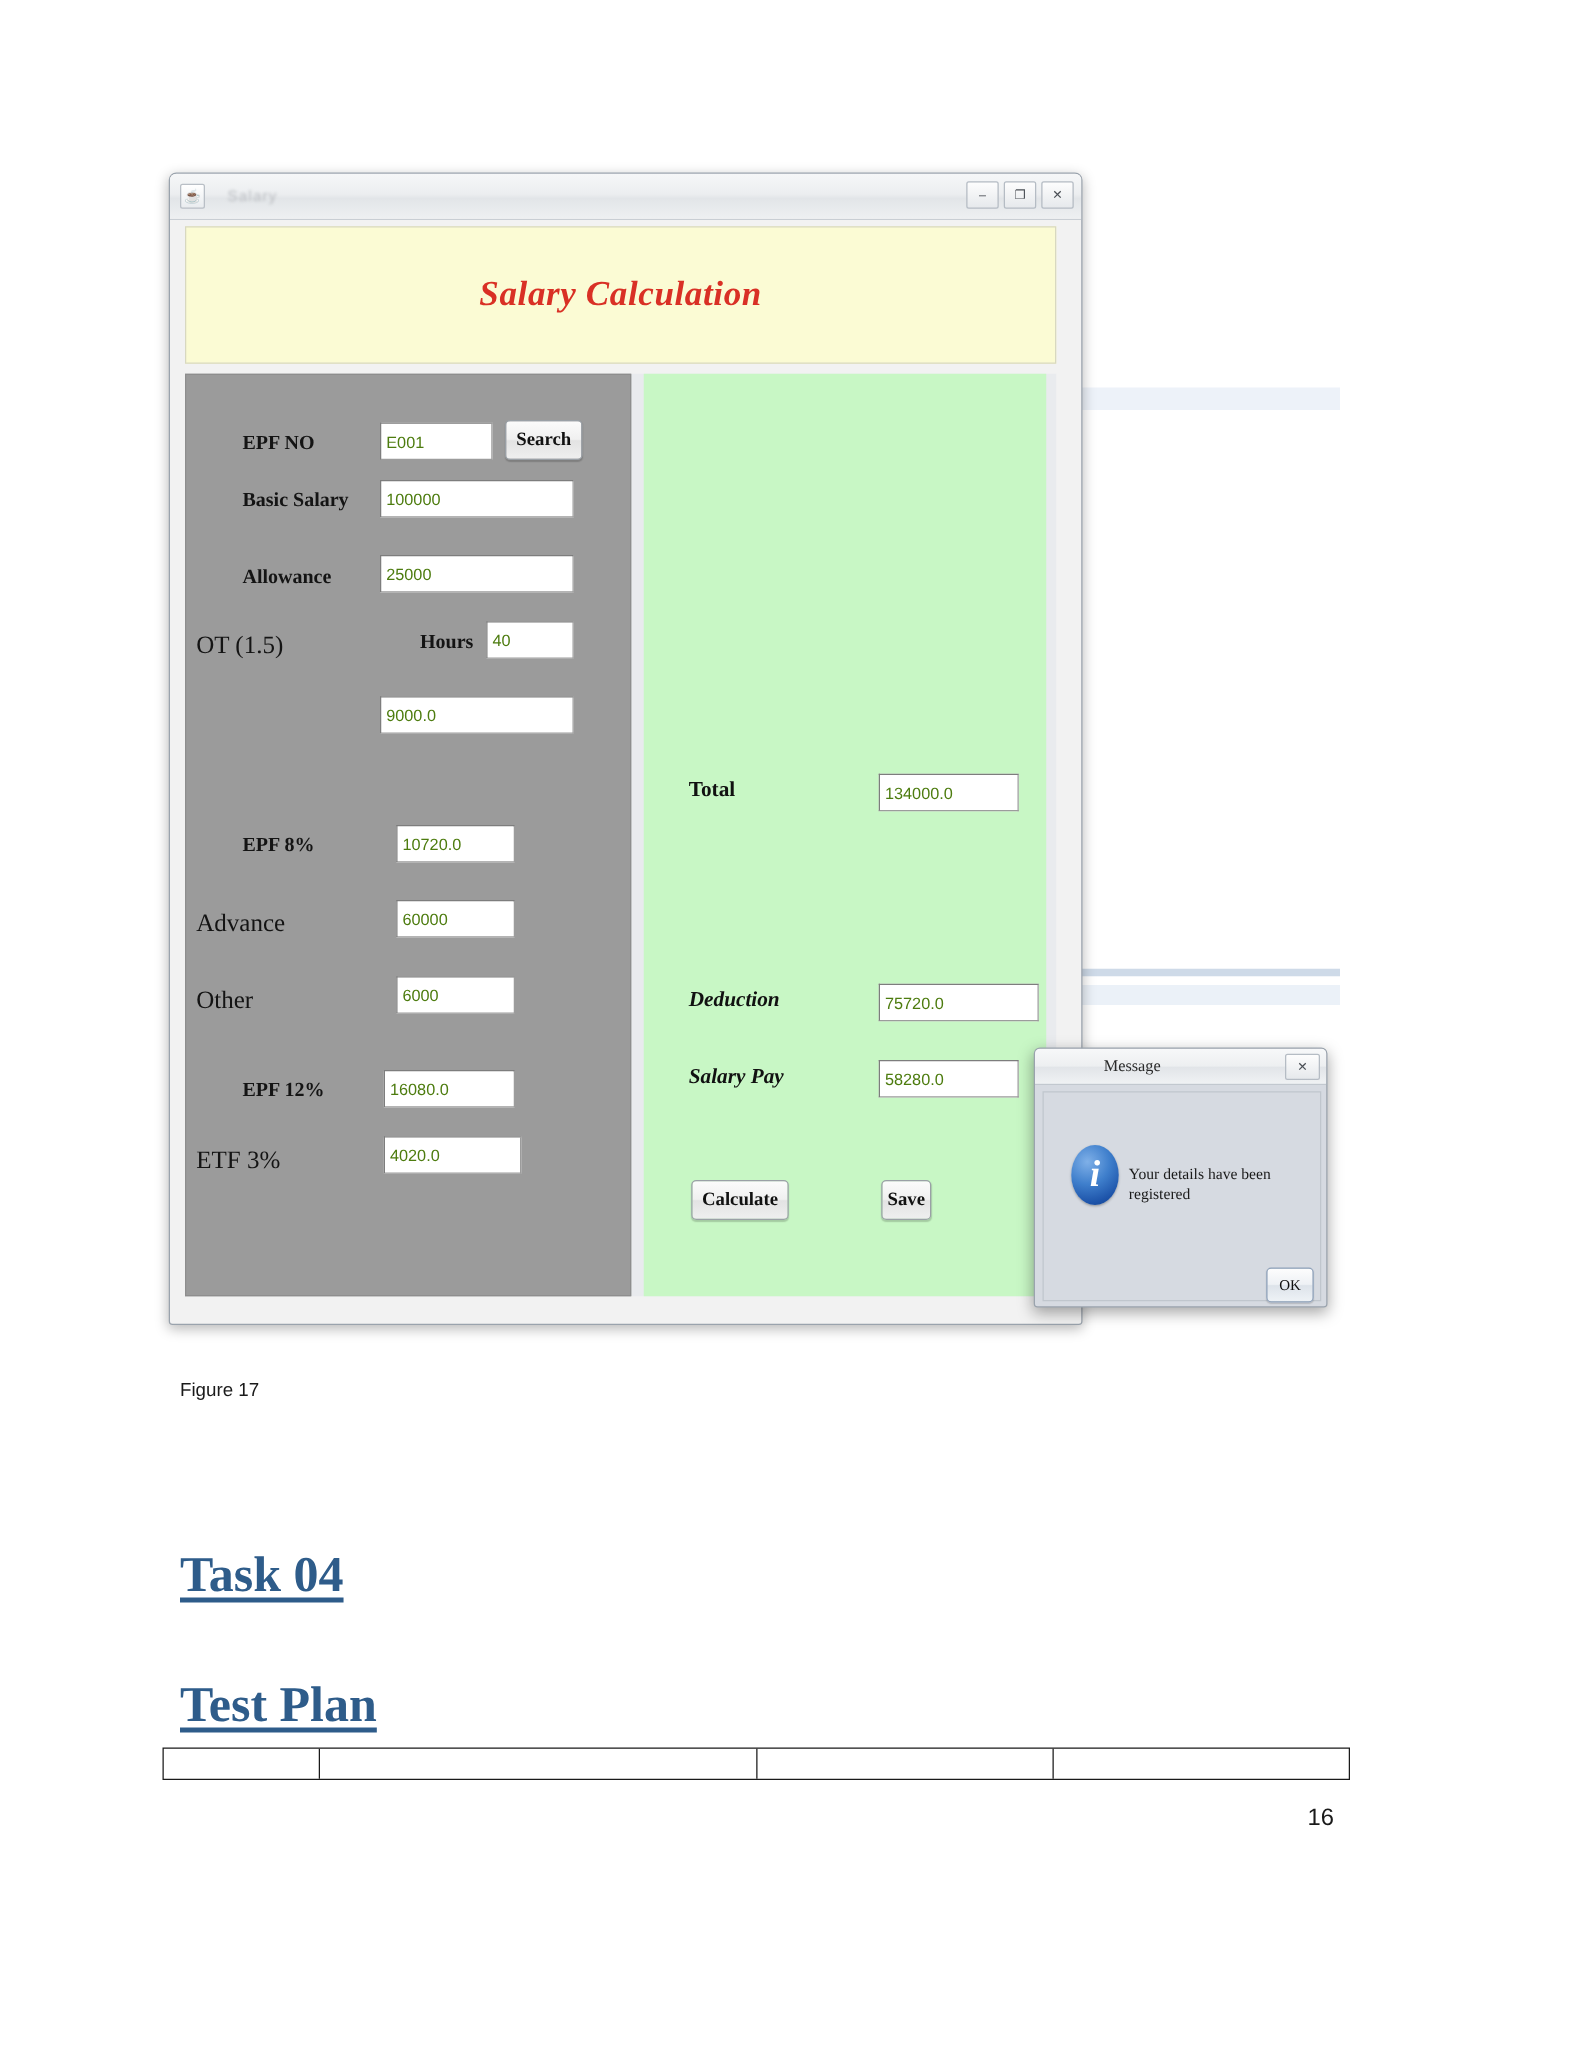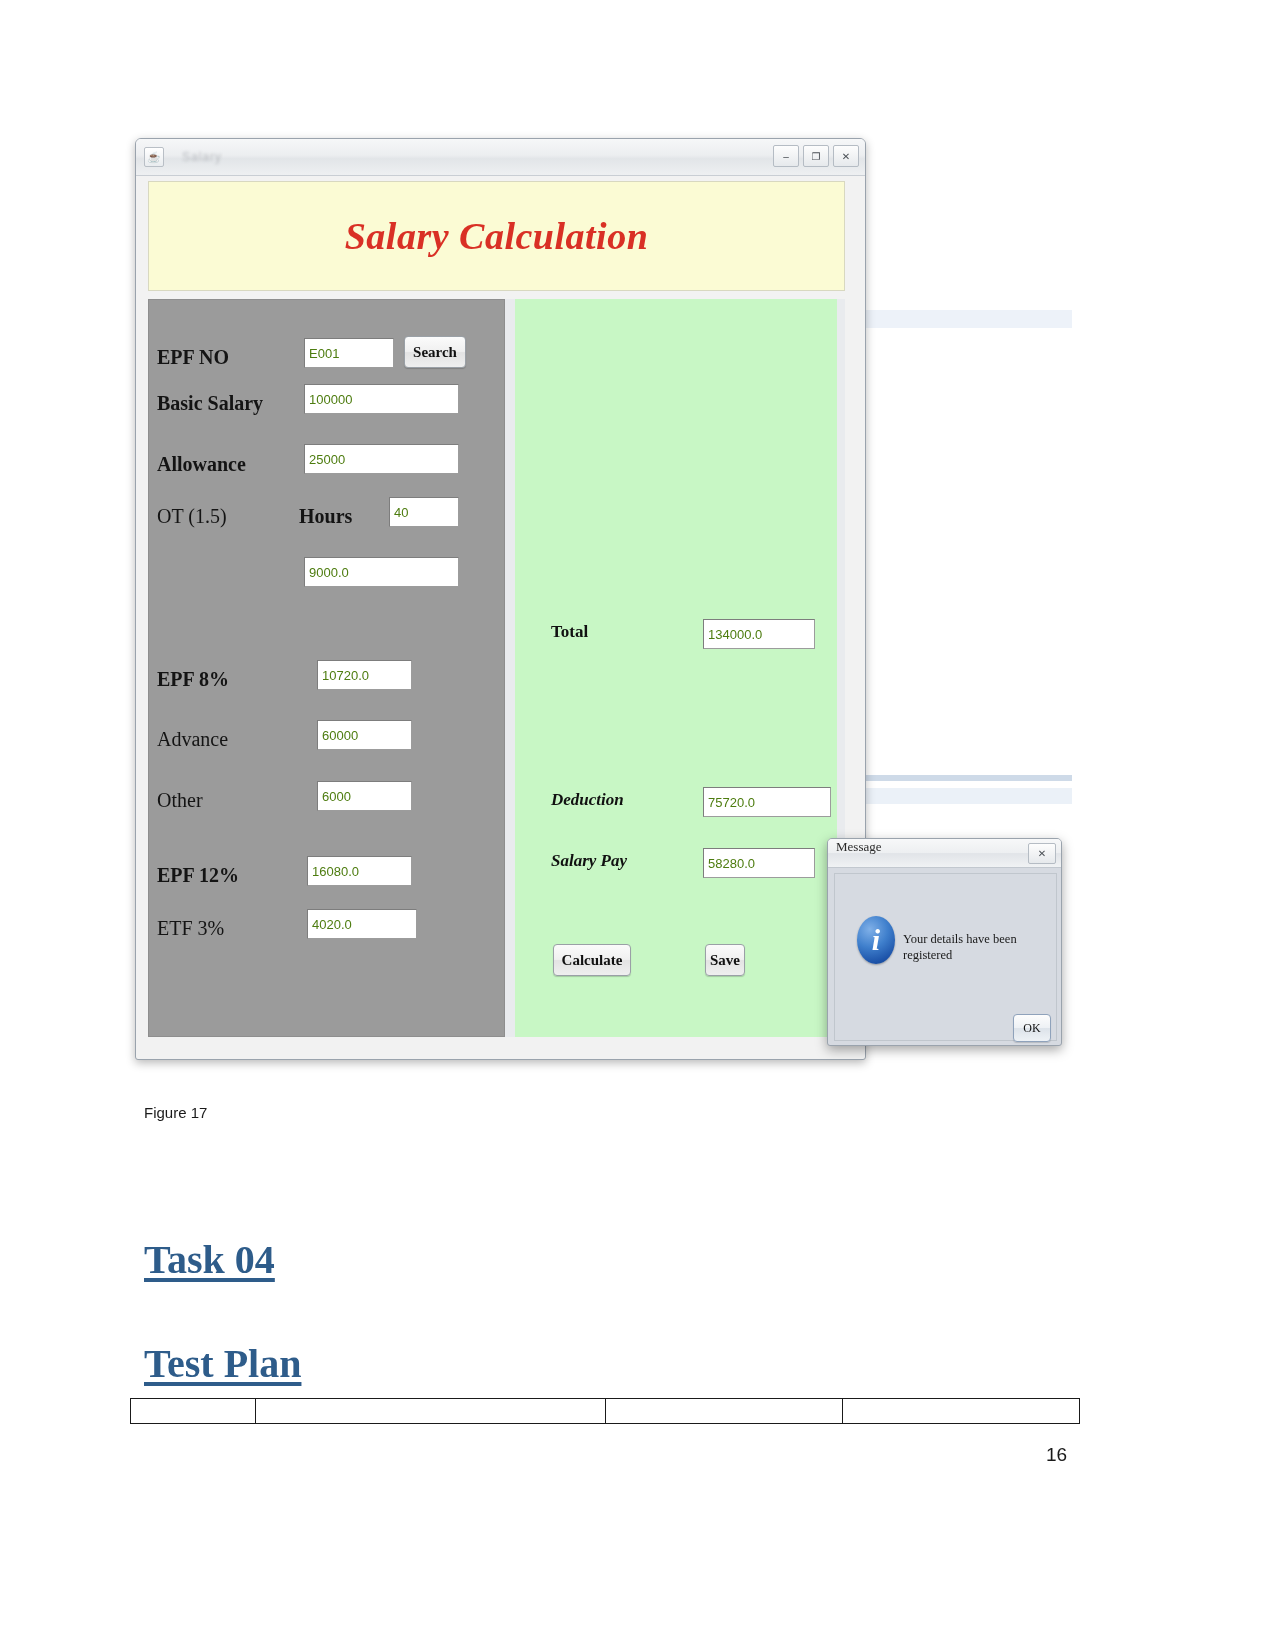--- a/index.html
+++ b/index.html
@@ -84,21 +84,21 @@
     width: 697px; height: 110px;
     background: #fbfbd4;
     border: 1px solid #d8d8c0;
     display: flex; align-items: center; justify-content: center;
     box-sizing: border-box;
   }
   .banner-title {
     font-family: "Liberation Serif", serif;
     font-style: italic;
     font-weight: bold;
-    font-size: 38px;
+    font-size: 28px;
     color: #d93025;
     letter-spacing: 0.5px;
   }
 
   
   .panels {
     position: absolute;
     left: 12px; top: 160px;
     width: 697px; height: 738px;
     background: #e9ebee;
@@ -118,23 +118,24 @@
     width: 322px; height: 738px;
     background: #c8f7c5;
     box-sizing: border-box;
   }
 
   
   .row { position: absolute; }
   .lbl {
     font-family: "Liberation Serif", serif;
     font-weight: bold;
-    font-size: 20px;
+    font-size: 16px;
     color: #141414;
     white-space: nowrap;
+    margin-left: 37px;
   }
   .lbl-plain {
     font-family: "Liberation Serif", serif;
     font-weight: normal;
     font-size: 20px;
     color: #141414;
     white-space: nowrap;
   }
   .tf {
     position: absolute;
@@ -189,21 +190,21 @@
     box-shadow: 0 4px 12px rgba(0,0,0,0.35);
     box-sizing: border-box;
     z-index: 20;
   }
   .dlg-title-bar {
     position: relative;
     height: 28px;
     background: linear-gradient(to bottom, #f7f8f9 0%, #edeff1 50%, #e1e4e8 52%, #f0f2f4 100%);
     border-bottom: 1px solid #c2c8cf;
     border-radius: 4px 4px 0 0;
-    display: flex; 
+    display: flex; align-items: center; padding-left: 47px;
   }
   .dlg-title {
     margin-left: 8px;
     font-family: "Liberation Serif", serif;
     font-size: 13px;
     color: #2a2a2a;
   }
   .dlg-close {
     position: absolute; right: 5px; top: 4px;
     width: 26px; height: 19px;

